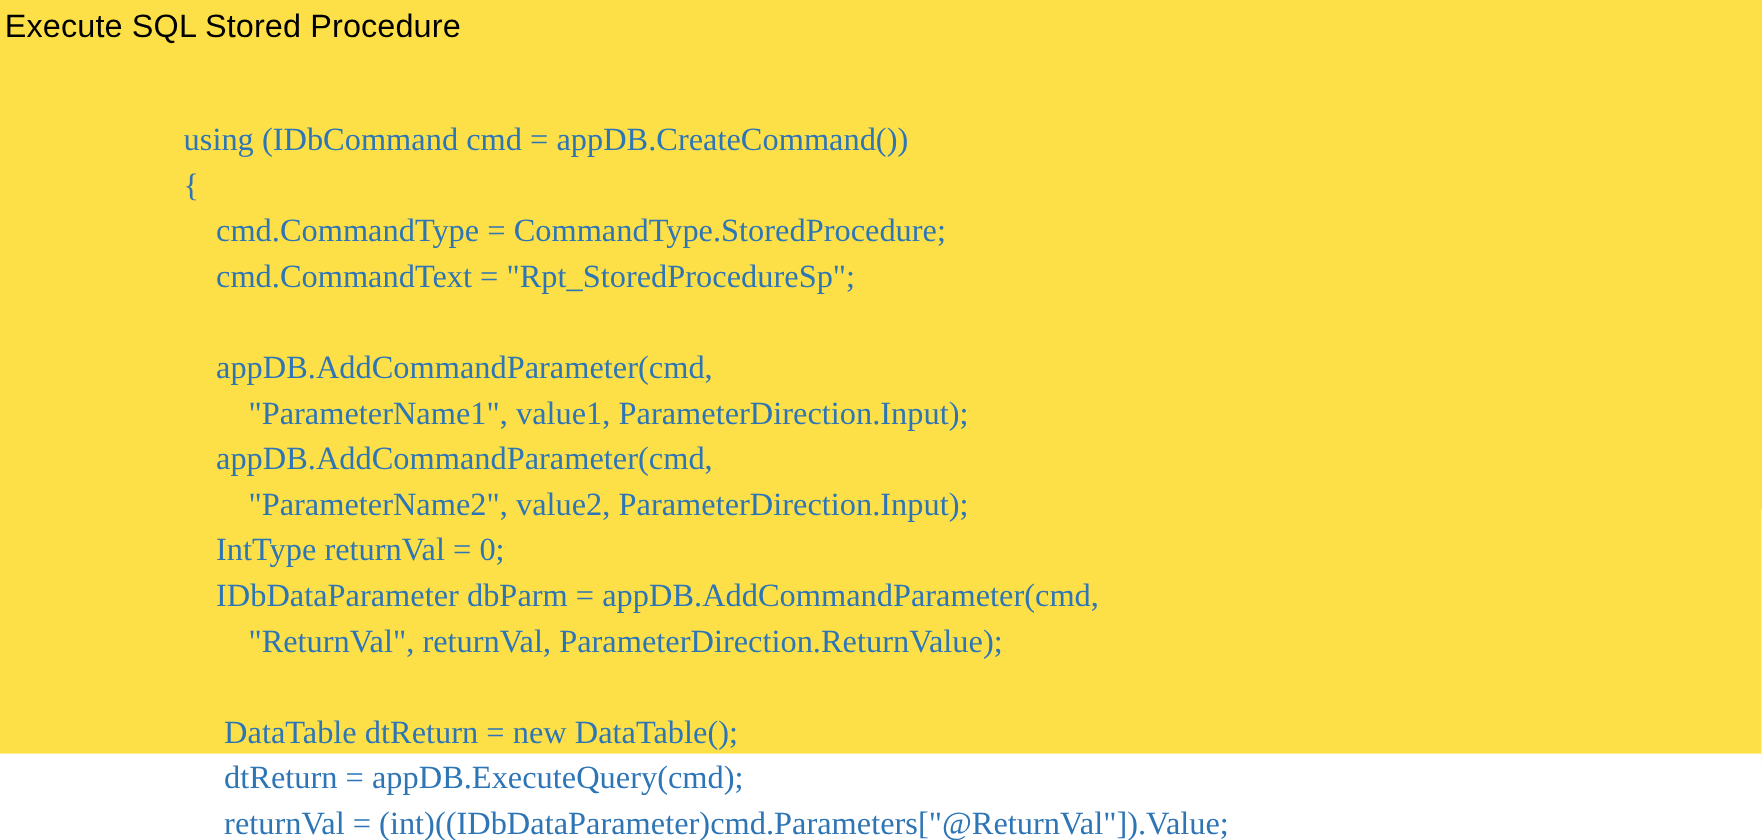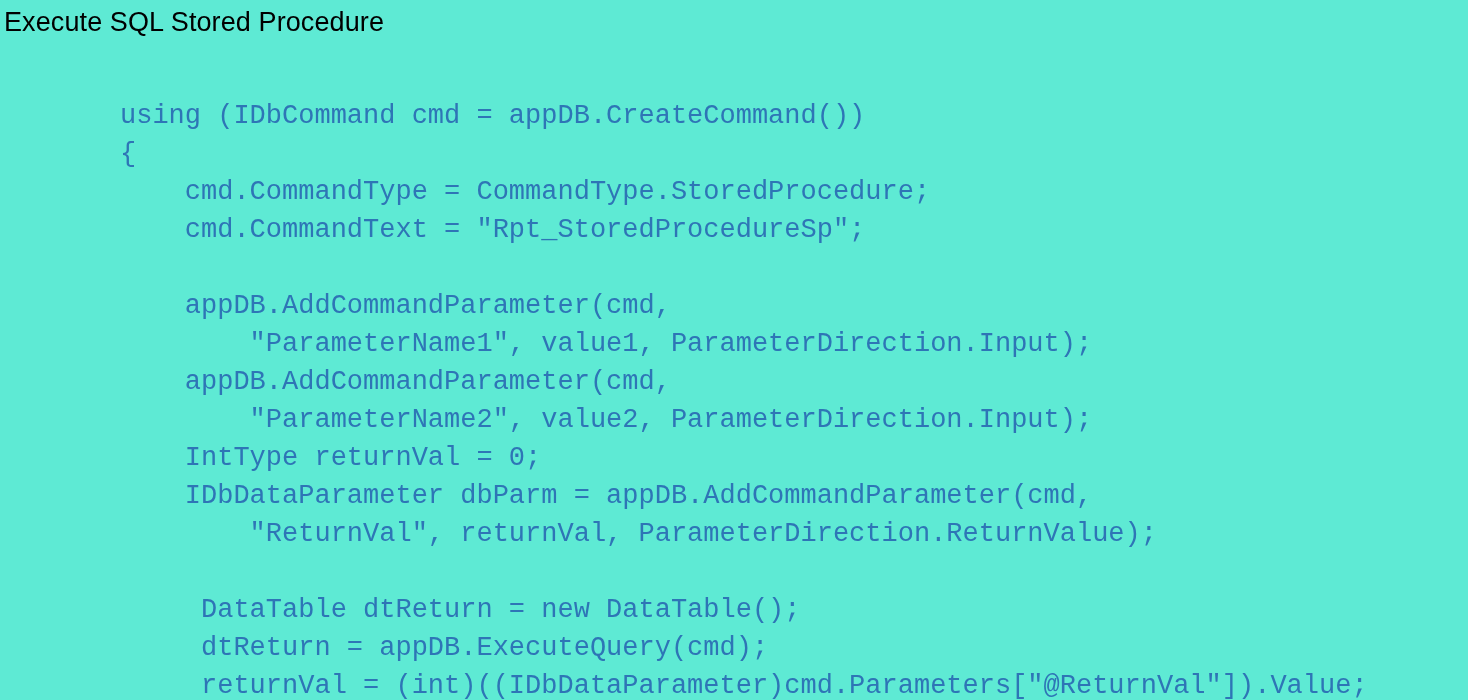--- a/index.html
+++ b/index.html
@@ -10,22 +10,22 @@
   body {
     width: 1468px;
     height: 700px;
     overflow: hidden;
     font-family: "Liberation Sans", sans-serif;
     color: #000000;
   }
   .page {
     position: relative;
     width: 1468px;
-    height: 700px;
-    background: #5eead4;
+    height: 628px;
+    background: #fde047;
   }
   .page-title {
     position: absolute;
     left: 4px;
     top: 3px;
     font-family: "Liberation Sans", sans-serif;
     font-size: 27px;
     line-height: 38px;
     font-weight: 400;
     color: #000000;
@@ -39,24 +39,25 @@
     font-family: "DejaVu Sans Mono", monospace;
     font-size: 27px;
     line-height: 38px;
     color: #2E75B6;
     white-space: pre;
     tab-size: 4;
   }
   .code-line {
     white-space: pre;
     min-height: 38px;
-    font-family: Liberation Mono, monospace;
+    font-family: Liberation Serif, serif;
     font-size: 27px;
     line-height: 38px;
     color: #2E75B6;
+    margin-left: 33px;
   }
   .code-line.blank {
     height: 38px;
   }
 </style>
 </head>
 <body>
 
 <div class="page">
 

